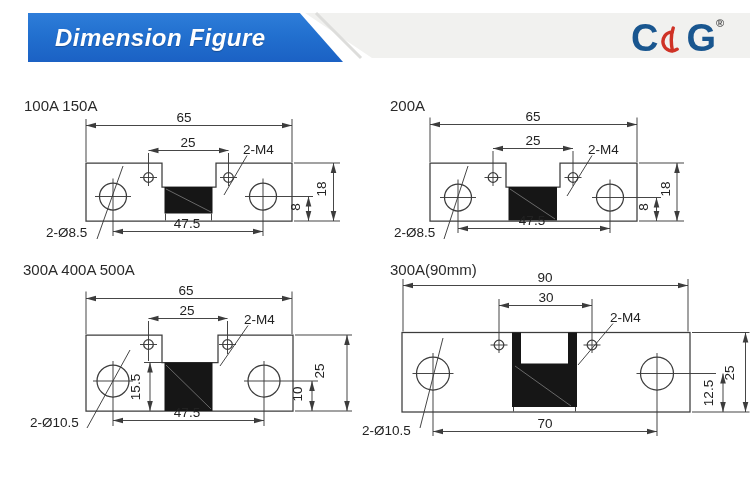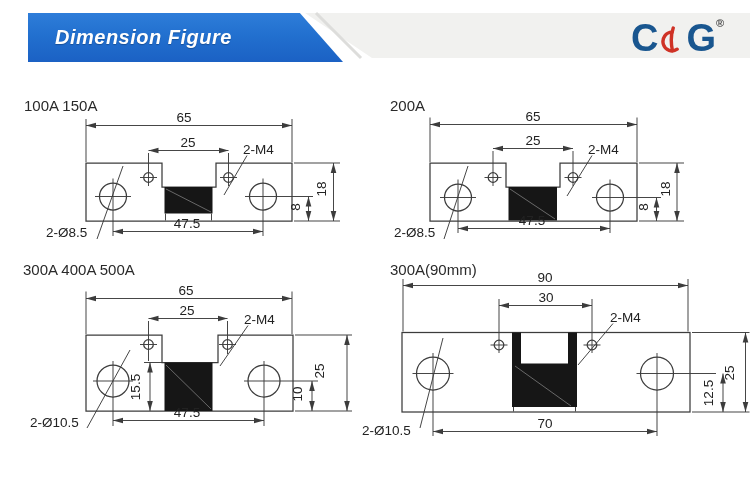--- a/index.html
+++ b/index.html
@@ -9,21 +9,21 @@
   }
   
   .band-svg{position:absolute;left:0;top:0;}
   .banner{
     position:absolute;left:28px;top:13px;width:315px;height:49px;
     background:linear-gradient(180deg,#2e7dd9 0%,#2270cf 45%,#1b61c4 100%);
     clip-path:polygon(0 0,86.3% 0,100% 100%,0 100%);
     display:flex;align-items:center;
   }
   .banner .title{
-    color:#ffffff;font-size:20px;font-weight:bold;font-style:italic;
+    color:#ffffff;font-size:24px;font-weight:bold;font-style:italic;
     padding-left:27px;letter-spacing:0.5px;white-space:nowrap;
     text-shadow:0 1px 1px rgba(0,0,0,0.25);
   }
   .logo{position:absolute;left:631px;top:20px;display:flex;align-items:flex-end;height:34px;}
   .logo .lchar{font-size:38px;font-weight:bold;color:#19568f;line-height:0.78;letter-spacing:-1px;}
   .logo .logo-no{margin:0 1px 1px 2px;}
   .logo .reg{align-self:flex-start;font-size:11px;color:#4a4a4a;margin:-3px 0 0 1px;font-weight:bold;}
   
   .draw{position:absolute;}
   .draw .o{fill:none;stroke:#3c3c3c;stroke-width:1.25;}

